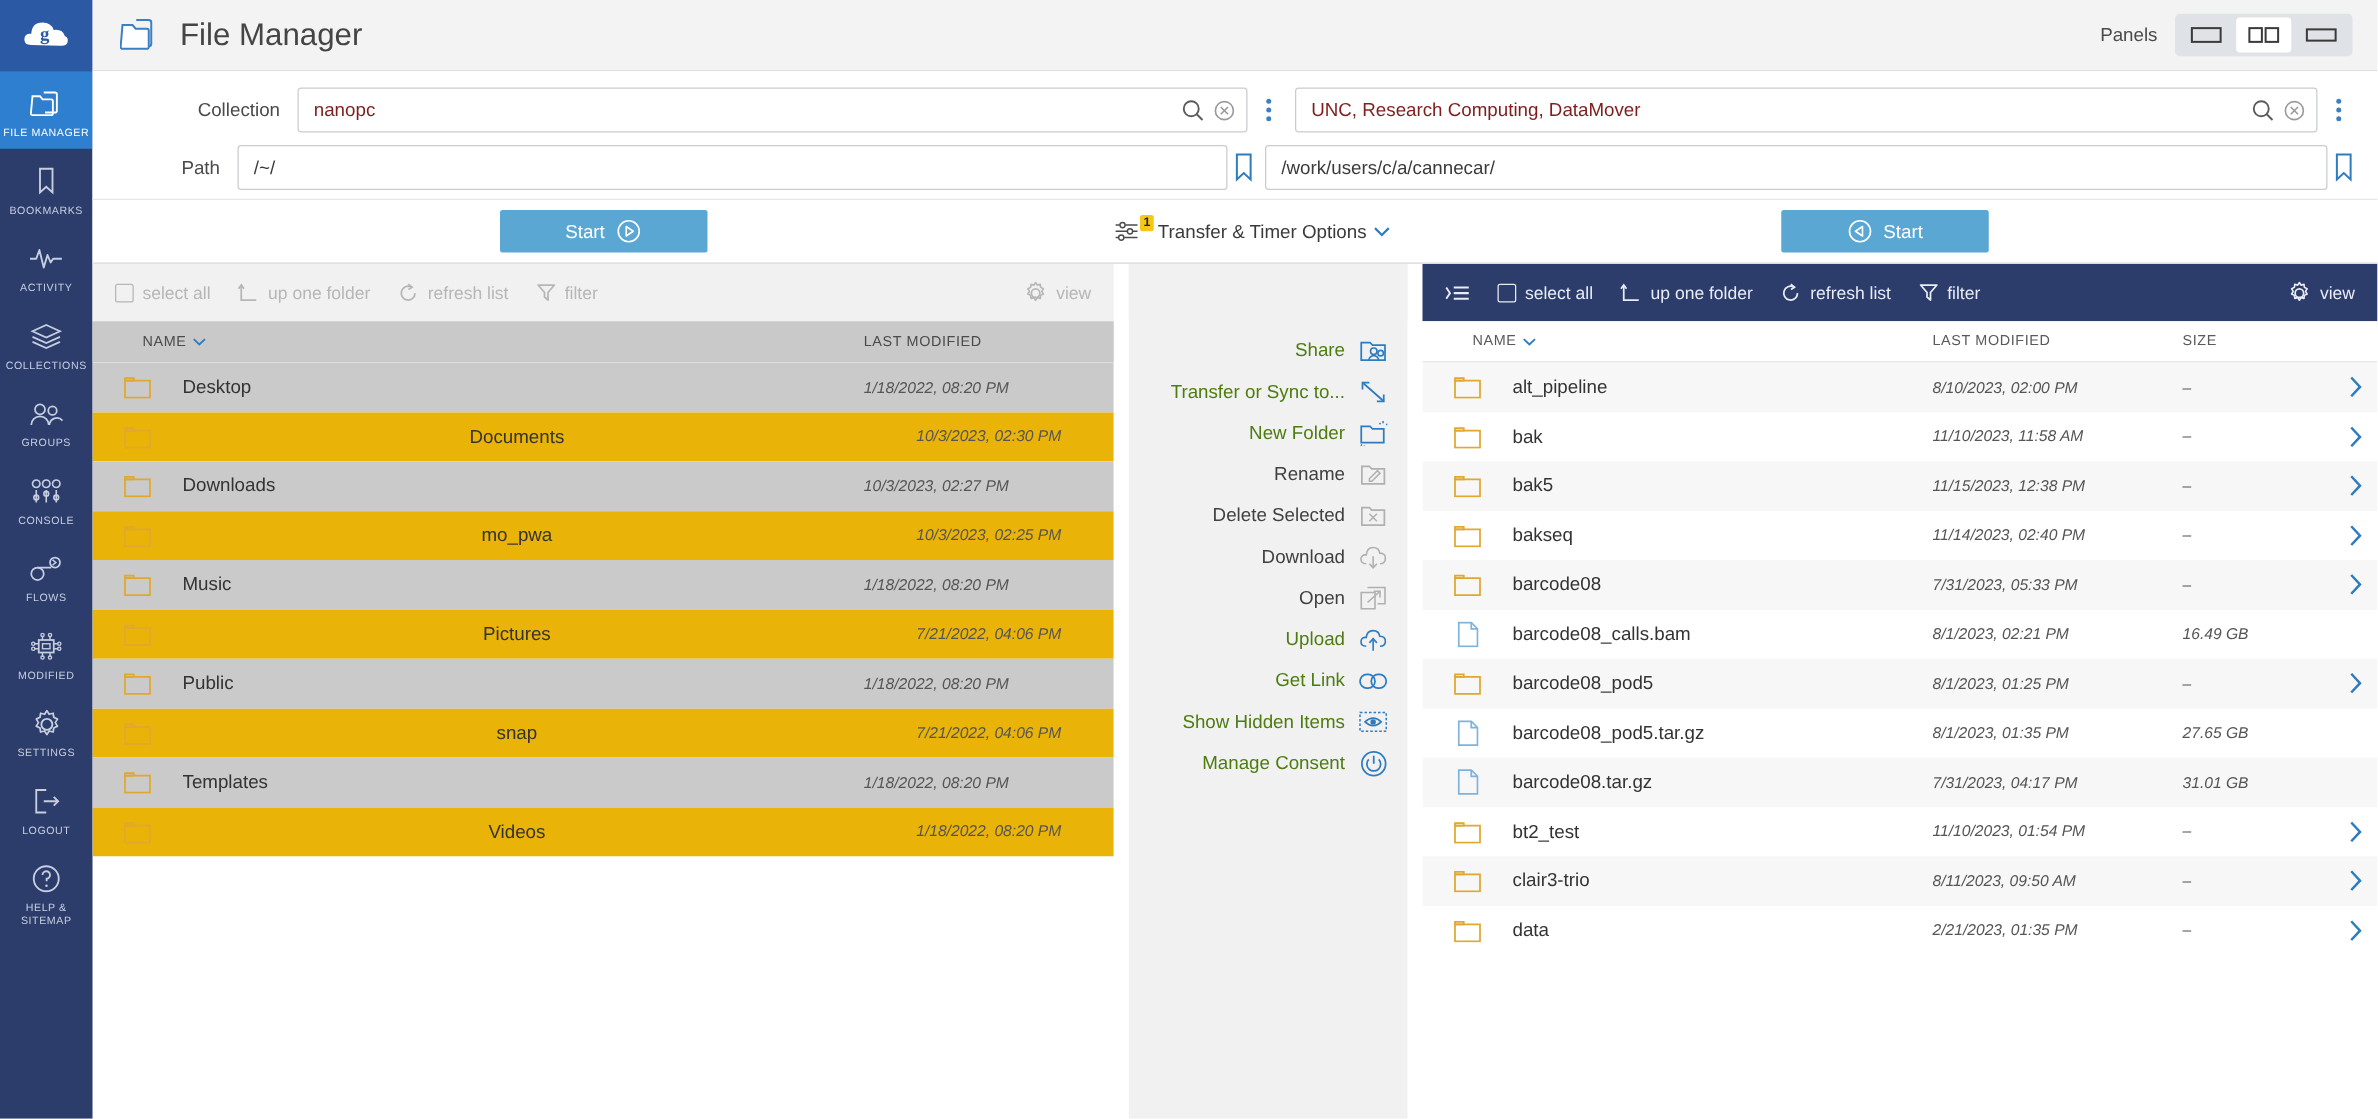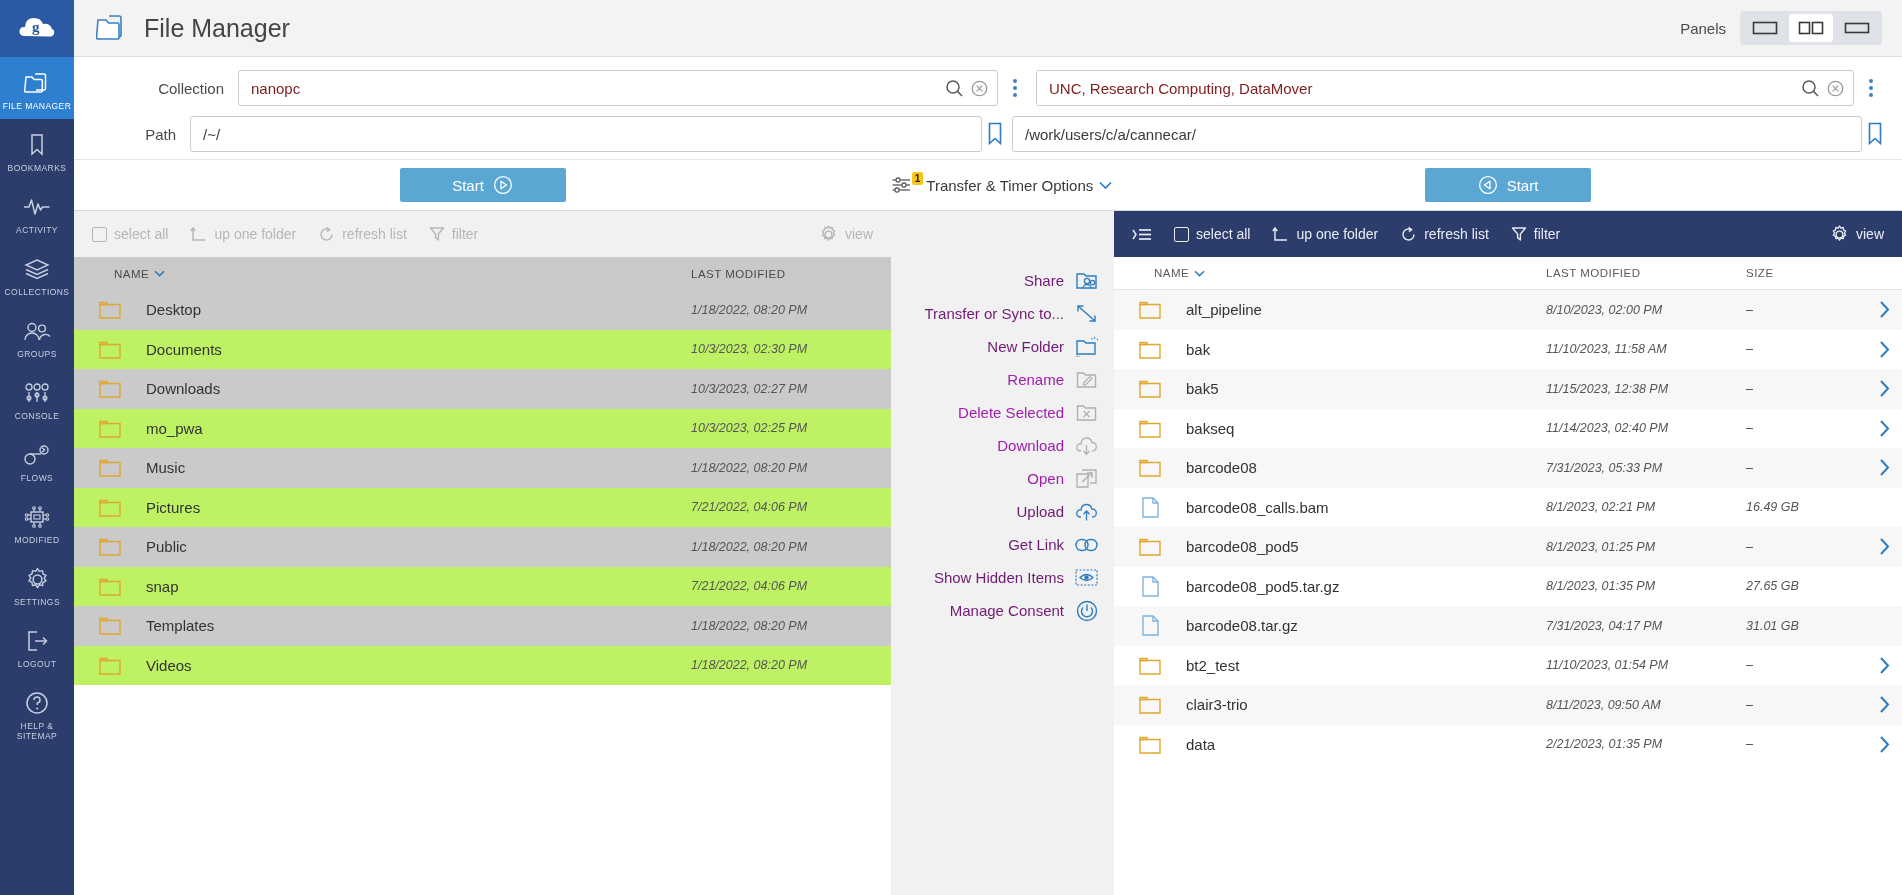--- a/index.html
+++ b/index.html
@@ -93,21 +93,21 @@
   }
   .sb-seg { flex:1; display:flex; align-items:center; justify-content:center; }
   .tt-opts { display:flex; align-items:center; gap:5px; cursor:pointer; font-size:15px; color:#3a3a3a; }
   .badge {
     background:#f7c61a; color:#222; font-size:10px; font-weight:bold;
     border-radius:2px; padding:0 3px; line-height:13px; height:13px;
     position:relative; top:-7px; left:-4px; margin-right:-6px;
   }
 
   
-  #panes { flex:1; display:flex; min-height:0; }
+  #panes { flex:1; display:flex; min-height:0;gap:12px; }
   .pane { display:flex; flex-direction:column; min-width:0; }
   .pane.left { width:calc(50% - 97px); }
   .pane.center { width:223px; flex:0 0 223px; }
   .pane.right { flex:1; }
 
   
   .ptool {
     height:46px; flex:0 0 46px; display:flex; align-items:center;
     padding:0 18px; gap:22px; font-size:14px;
   }
@@ -123,40 +123,40 @@
   .thead.right { background:#fff; color:#5a5a5a; border-bottom:1px solid #e2e2e2; }
   .th-name { flex:1; padding-left:40px; display:flex; align-items:center; gap:5px; cursor:pointer; }
   .th-mod  { width:200px; }
   .th-size { width:120px; }
   .th-arrow{ width:36px; }
 
   
   .tbody { flex:1; overflow:hidden; }
   .frow { display:flex; align-items:center; height:39.5px; font-size:15px; }
   .pane.left  .frow.e { background:#cacaca; }
-  .pane.left  .frow.o { background:#bef264; }
+  .pane.left  .frow.o { background:#eab308;text-align:center; }
   .pane.right .frow.e { background:#f7f7f7; }
   .pane.right .frow.o { background:#ffffff; }
   .f-ico { width:72px; display:flex; justify-content:center; align-items:center; }
   .f-name { flex:1; color:#333; white-space:nowrap; overflow:hidden; text-overflow:ellipsis; padding-right:10px; }
   .f-mod { width:200px; font-size:12.5px; font-style:italic; color:#555; }
   .f-size { width:120px; font-size:12.5px; font-style:italic; color:#555; }
   .f-arr { width:36px; display:flex; justify-content:center; cursor:pointer; }
 
   
   .pane.center { background:#f1f1f1; }
   .cm-top { height:46px; flex:0 0 46px; background:#f1f1f1; }
   .cm-list { padding-top:7px; }
   .cm-item {
     display:flex; align-items:center; justify-content:flex-end;
     height:33px; padding-right:16px; gap:11px; cursor:pointer;
   }
-  .cm-item .cm-lbl { font-size:15px; color:#701a75; white-space:nowrap; }
+  .cm-item .cm-lbl { font-size:15px; color:#4d7c0f; white-space:nowrap; }
   .cm-item.dis { cursor:default; }
-  .cm-item.dis .cm-lbl { color:#a21caf; }
+  .cm-item.dis .cm-lbl { color:#404040; }
   .cm-ico { width:23px; height:23px; display:flex; align-items:center; justify-content:center; }
   svg { display:block; }
 </style>
 </head>
 <body>
 
 <div id="app">
 
   <div id="sidebar">
     <div class="logo-box">

